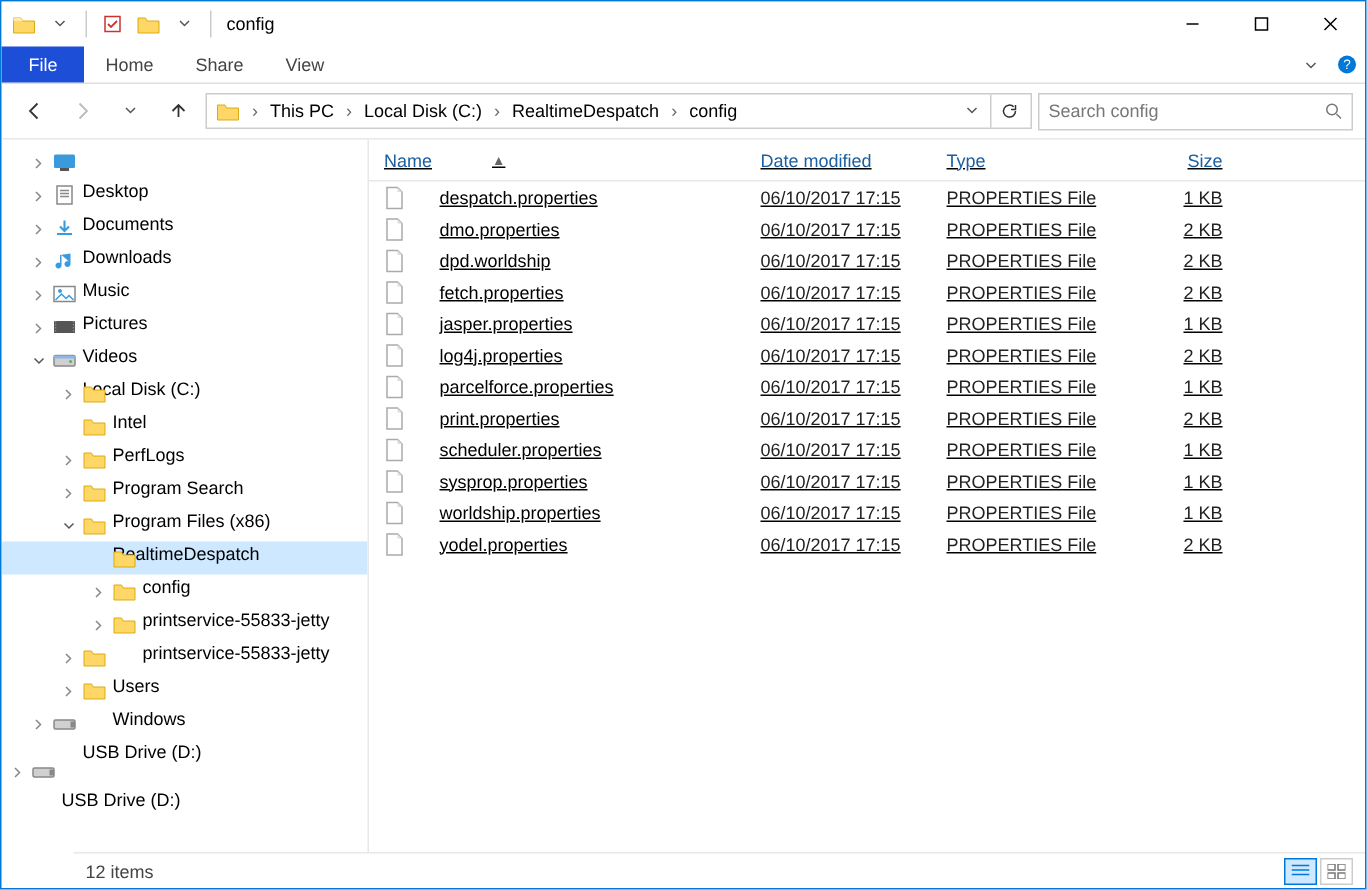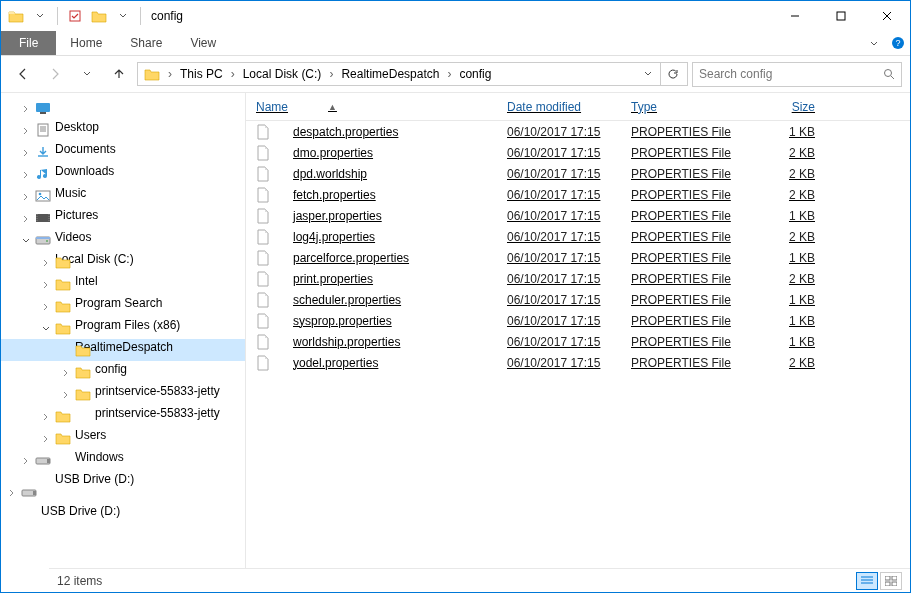--- a/index.html
+++ b/index.html
@@ -10,21 +10,21 @@
 .titlebar .qat { display: flex; align-items: center; padding-left: 4px; gap: 2px; }
 .qat-btn { width: 22px; height: 22px; display: flex; align-items: center; justify-content: center; }
 .titlebar .sep { width: 1px; height: 18px; background: #ccc; margin: 0 4px; }
 .titlebar .title { padding-left: 6px; font-size: 12px; }
 .titlebar .spacer { flex: 1; }
 .win-controls { display: flex; }
 .win-btn { width: 46px; height: 30px; display: flex; align-items: center; justify-content: center; }
 
 
 .ribbon { height: 25px; display: flex; align-items: stretch; border-bottom: 1px solid #e0e0e0; }
-.file-tab { background: #737373; color: #fff; padding: 0 18px; display: flex; align-items: center; font-size: 12px; }
+.file-tab { background: #1d4ed8; color: #fff; padding: 0 18px; display: flex; align-items: center; font-size: 12px; }
 .rtab { padding: 0 14px; display: flex; align-items: center; color: #444; font-size: 12px; }
 .ribbon .rspacer { flex: 1; }
 .ribbon .help { width: 24px; display: flex; align-items: center; justify-content: center; }
 
 
 .navbar { height: 36px; display: flex; align-items: center; padding: 4px 8px; gap: 4px; }
 .nav-arrow { width: 28px; height: 28px; display: flex; align-items: center; justify-content: center; color: #555; }
 .nav-arrow.disabled { color: #bbb; }
 .addr { flex: 1; height: 24px; border: 1px solid #ccc; display: flex; align-items: center; padding: 0 2px; gap: 2px; }
 .addr .crumb { padding: 0 4px; display: flex; align-items: center; height: 100%; }
@@ -318,20 +318,29 @@
           </svg>
         </span>
         <span>
           <svg width="16" height="14" viewBox="0 0 16 14">
             <path fill="#ffd766" stroke="#d9a400" stroke-width="0.6" d="M1 3h5l1 2h8v8H1z"></path>
           </svg>
         </span>
         <span class="tree-label">Intel</span>
       </div>
       <div class="tree-row indent-2">
+        <span class="expander"></span>
+        <span>
+          <svg width="16" height="14" viewBox="0 0 16 14">
+            <path fill="#ffd766" stroke="#d9a400" stroke-width="0.6" d="M1 3h5l1 2h8v8H1z"></path>
+          </svg>
+        </span>
+        <span class="tree-label">PerfLogs</span>
+      </div>
+      <div class="tree-row indent-2">
         <span class="expander">
           <svg width="9" height="9" viewBox="0 0 9 9">
             <path d="M3 2l3 3-3 3" stroke="#888" fill="none"></path>
           </svg>
         </span>
         <span>
           <svg width="16" height="14" viewBox="0 0 16 14">
             <path fill="#ffd766" stroke="#d9a400" stroke-width="0.6" d="M1 3h5l1 2h8v8H1z"></path>
           </svg>
         </span>

